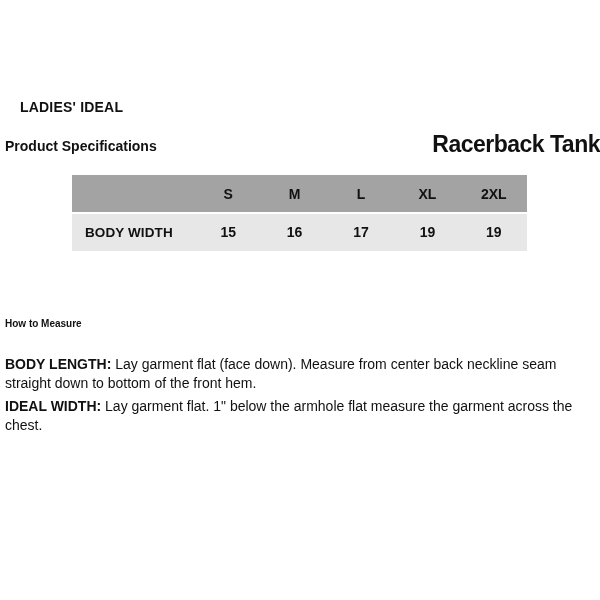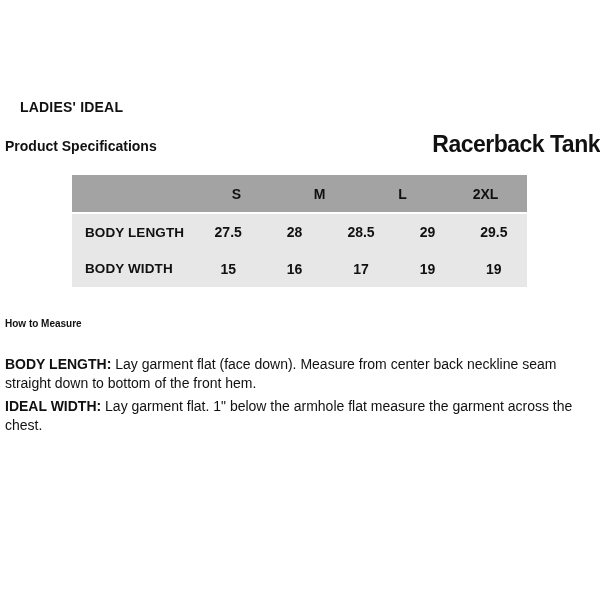--- a/index.html
+++ b/index.html
@@ -92,32 +92,25 @@
 
 <div class="product-title">Racerback Tank</div>
 
 <div class="spec-table">
   <div class="thead">
     <div class="cell label-cell"></div>
 
   <div class="cell col">S</div>
       <div class="cell col">M</div>
       <div class="cell col">L</div>
+      <div class="cell col">XL</div>
       <div class="cell col">2XL</div>
     </div>
   <div class="tbody">
 
-  <div class="trow">
-        <div class="cell label-cell">BODY LENGTH</div>
-        <div class="cell col">27.5</div>
-        <div class="cell col">28</div>
-        <div class="cell col">28.5</div>
-        <div class="cell col">29</div>
-        <div class="cell col">29.5</div>
-      </div>
       <div class="trow">
         <div class="cell label-cell">BODY WIDTH</div>
         <div class="cell col">15</div>
         <div class="cell col">16</div>
         <div class="cell col">17</div>
         <div class="cell col">19</div>
         <div class="cell col">19</div>
       </div>
     </div>
 </div>

